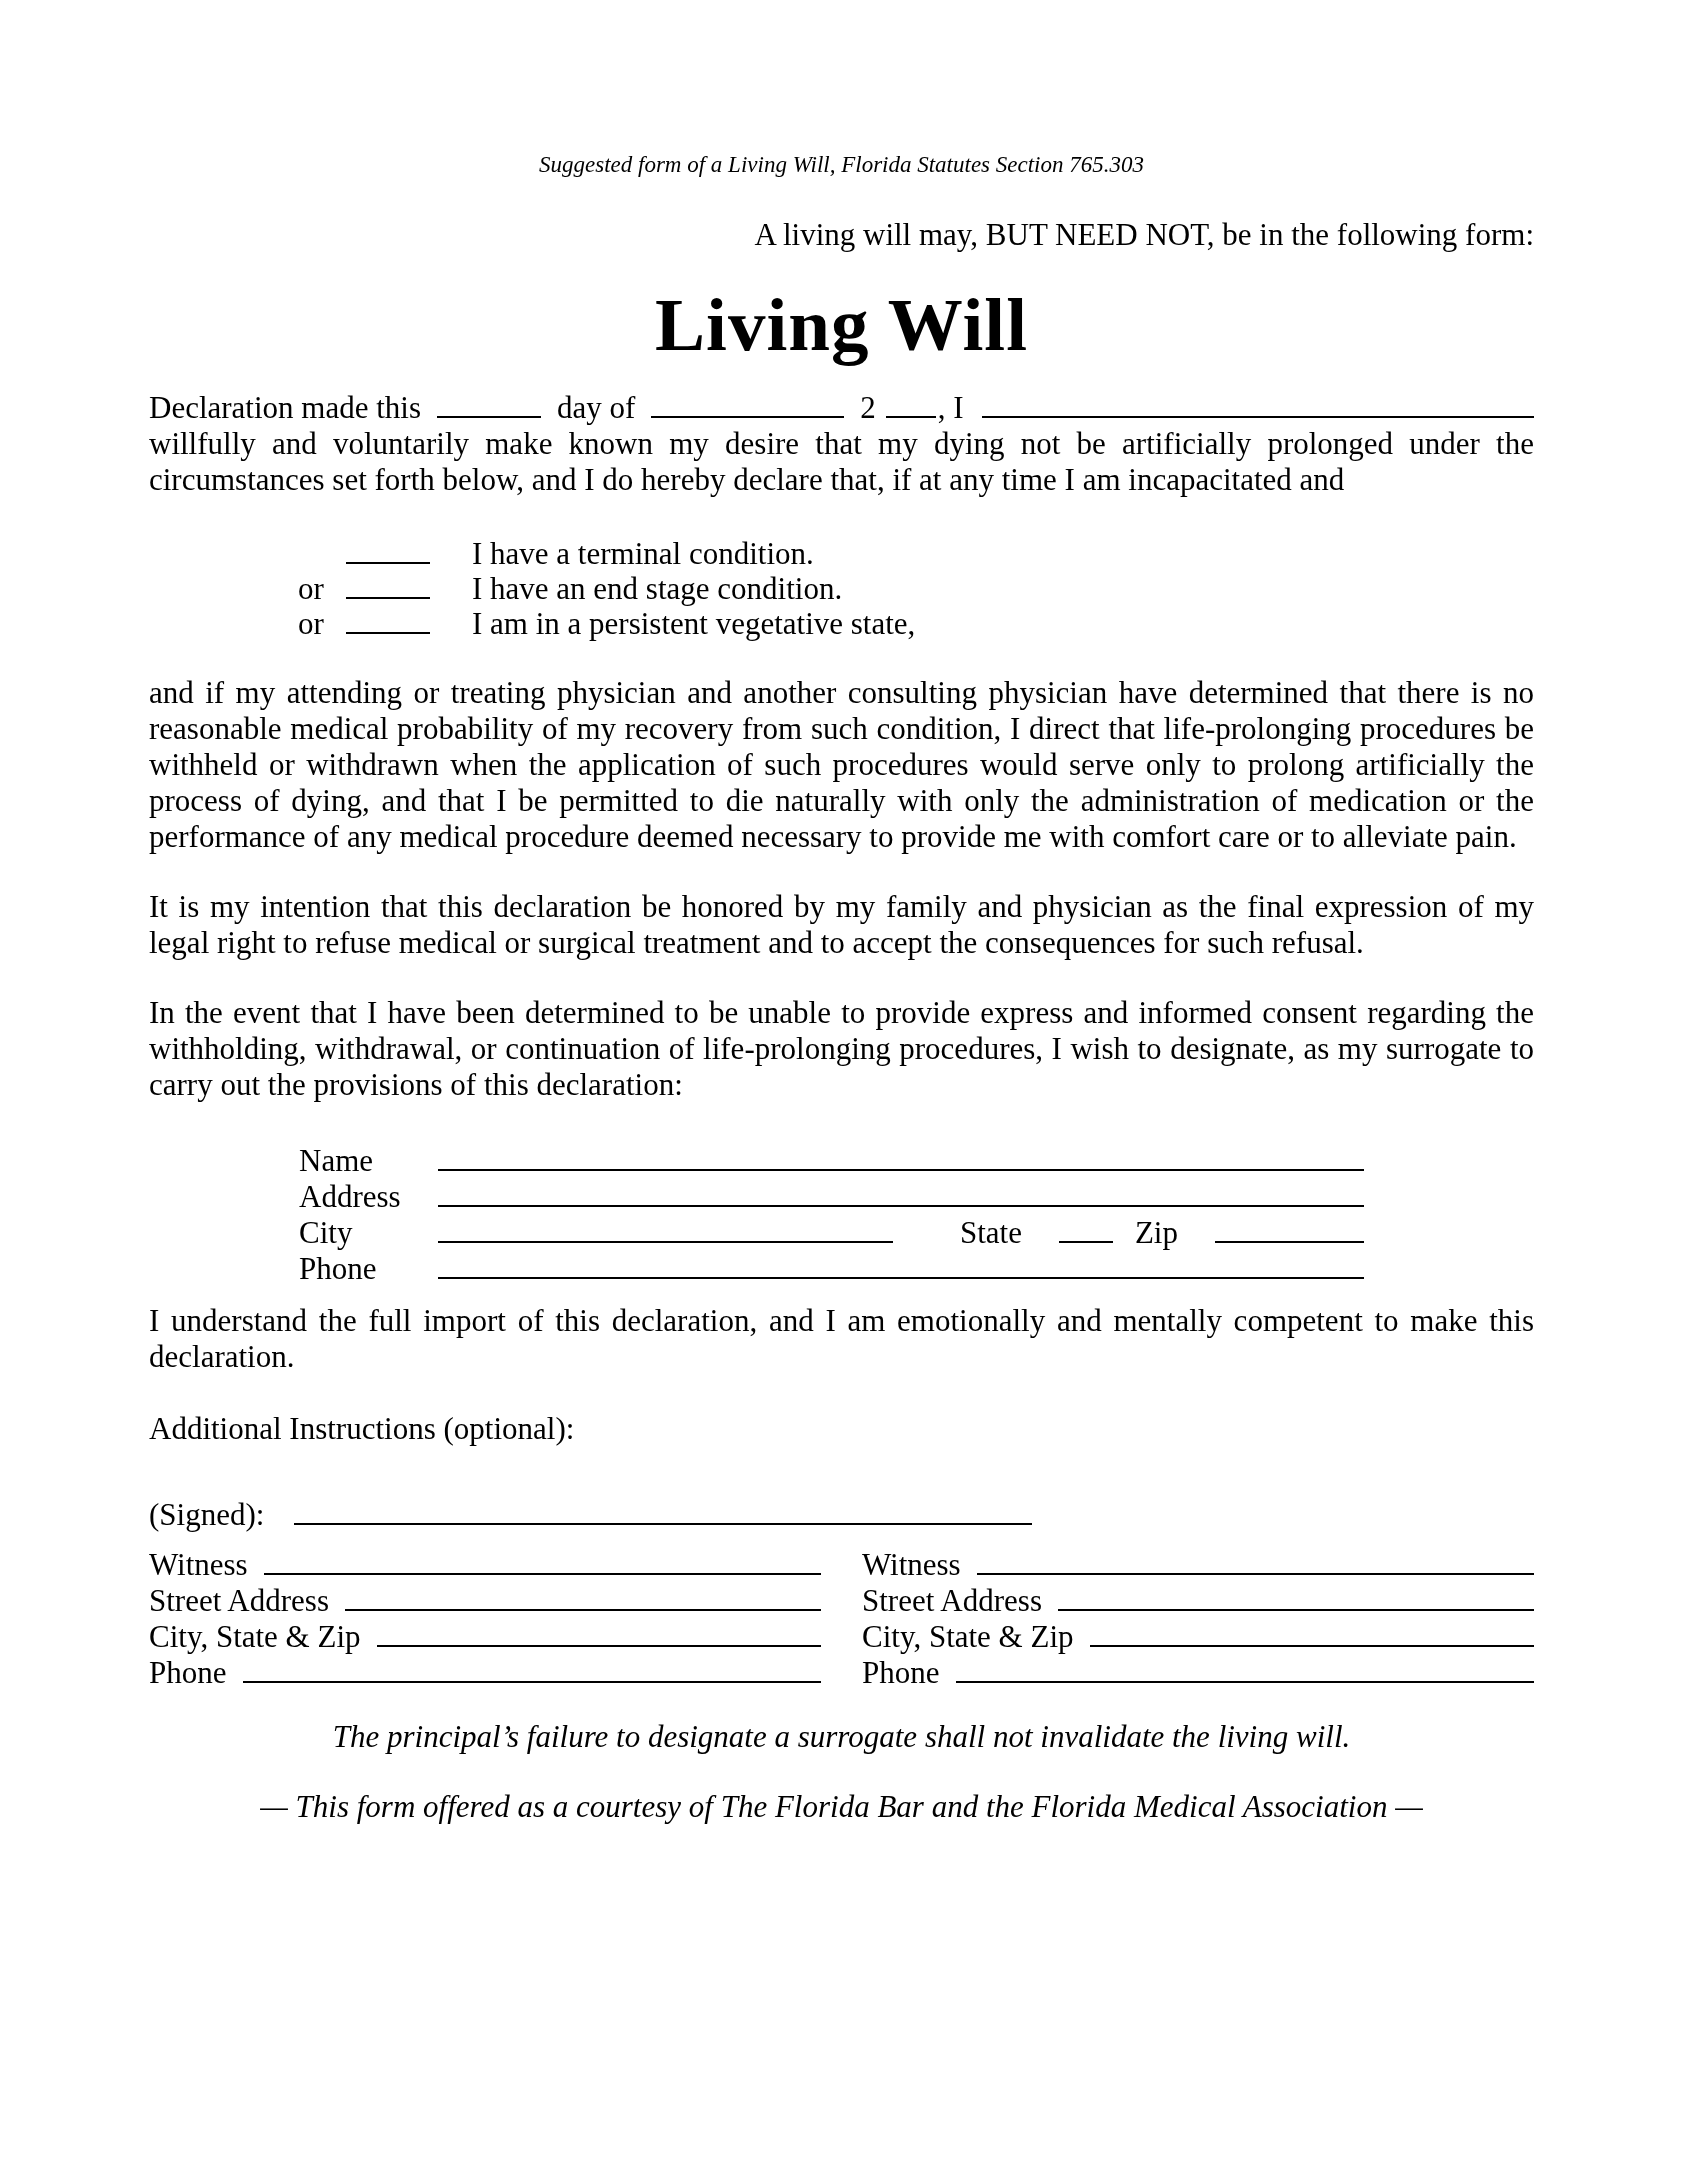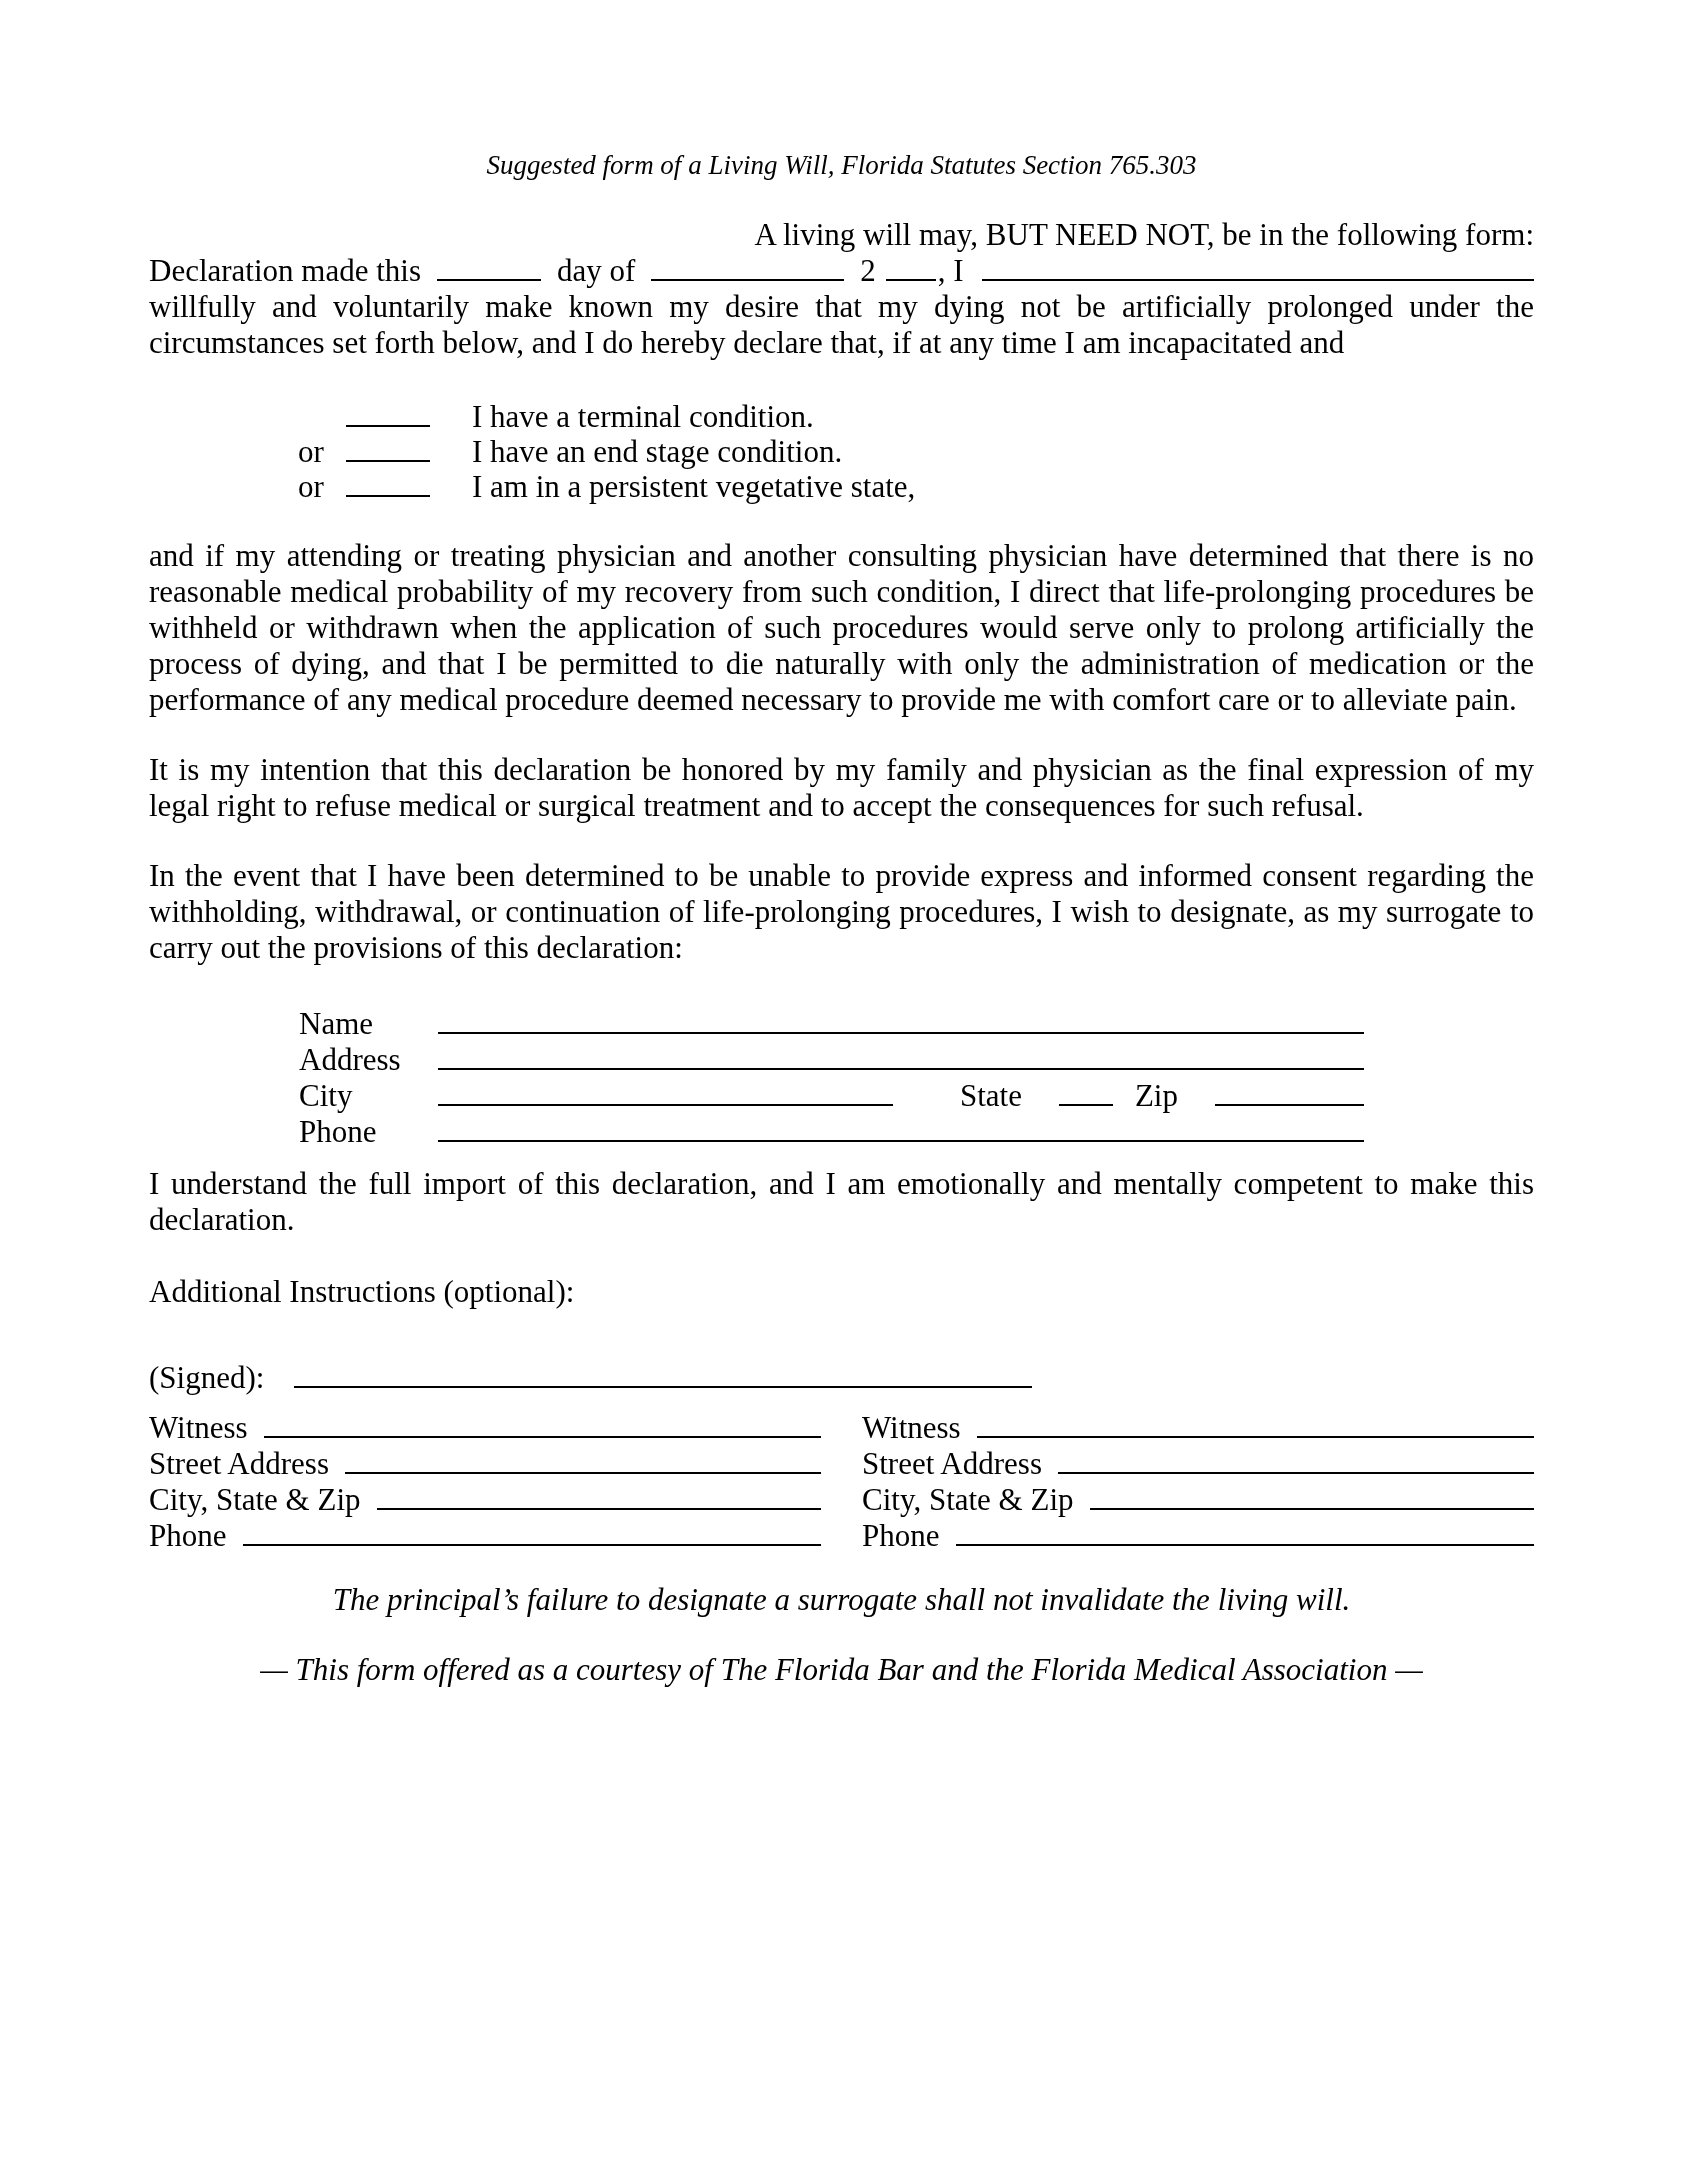--- a/index.html
+++ b/index.html
@@ -12,21 +12,21 @@
     background: #ffffff;
     color: #000000;
     font-family: "Liberation Serif", "DejaVu Serif", serif;
     font-size: 31px;
     line-height: 36px;
     overflow: hidden;
   }
   p { margin: 0; }
   .justify { text-align: justify; }
 
-  .header-note { font-style: italic; text-align: center; font-size: 27px; }
+  .header-note { font-style: italic; text-align: center; font-size: 23px; }
   .intro { margin-top: 34px; text-align: right; }
   .doc-title {
     margin: 30px 0 24px 0;
     text-align: center;
     font-size: 75px;
     line-height: 83px;
     font-weight: 700;
     letter-spacing: 1px;
   }
 
@@ -77,20 +77,21 @@
 </style>
 </head>
 <body>
 
 <div class="page">
 
   <p class="header-note">Suggested form of a Living Will, Florida Statutes Section 765.303</p>
 
   <p class="intro">A living will may, BUT NEED NOT, be in the following form:</p>
 
+  <h1 class="doc-title">Living Will</h1>
 
   <div>
     <div class="decl-line">
       <span>Declaration made this</span>
       <span class="blank b-day"></span>
       <span>day of</span>
       <span class="blank b-month"></span>
       <span>2</span>
       <span class="blank b-year"></span>
       <span>, I</span>

